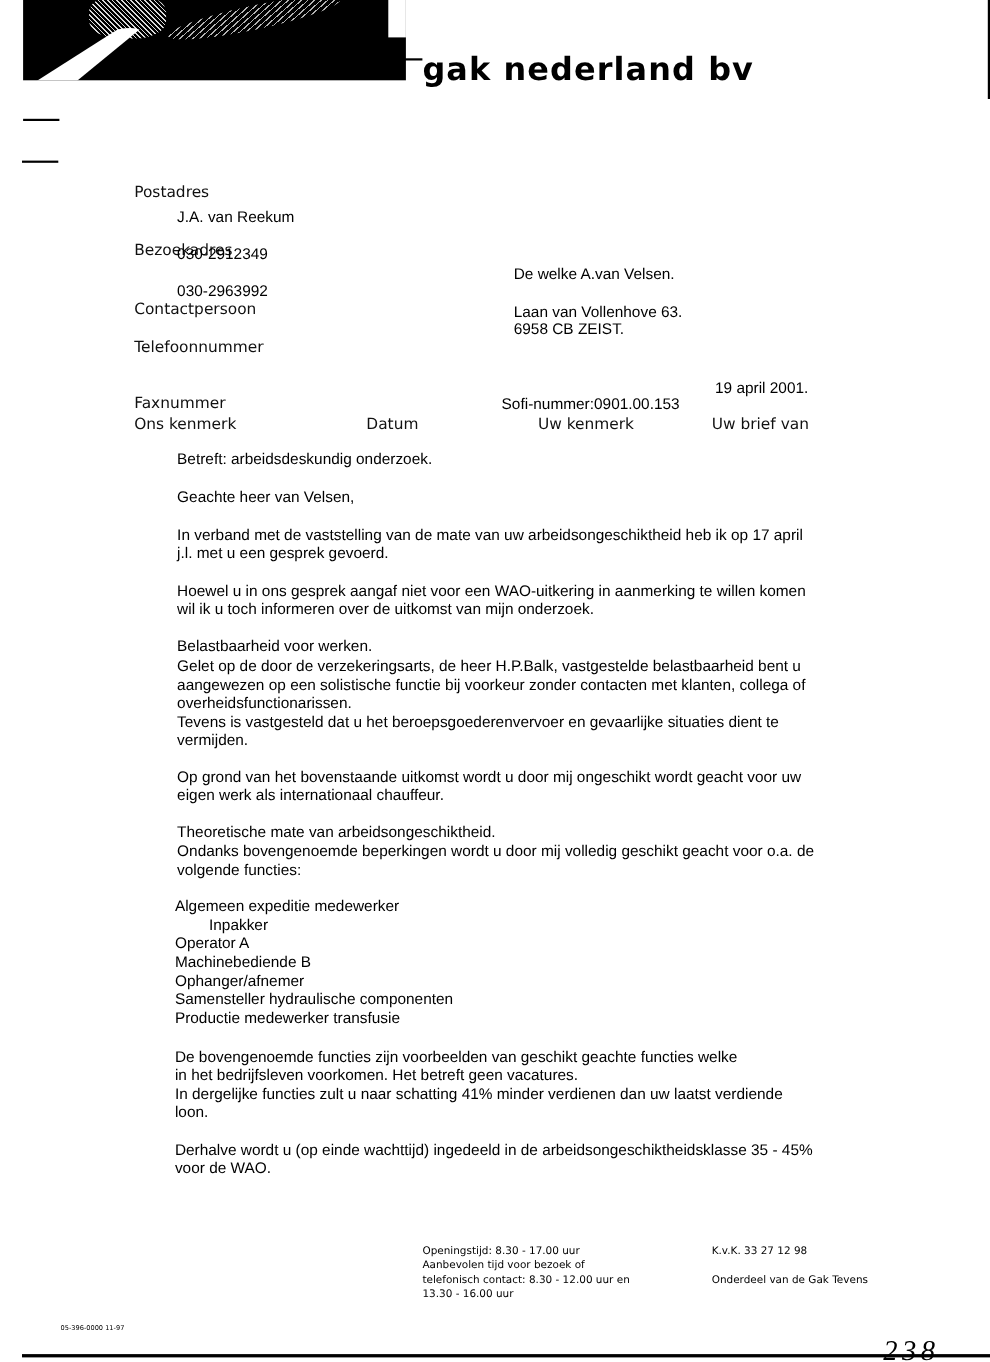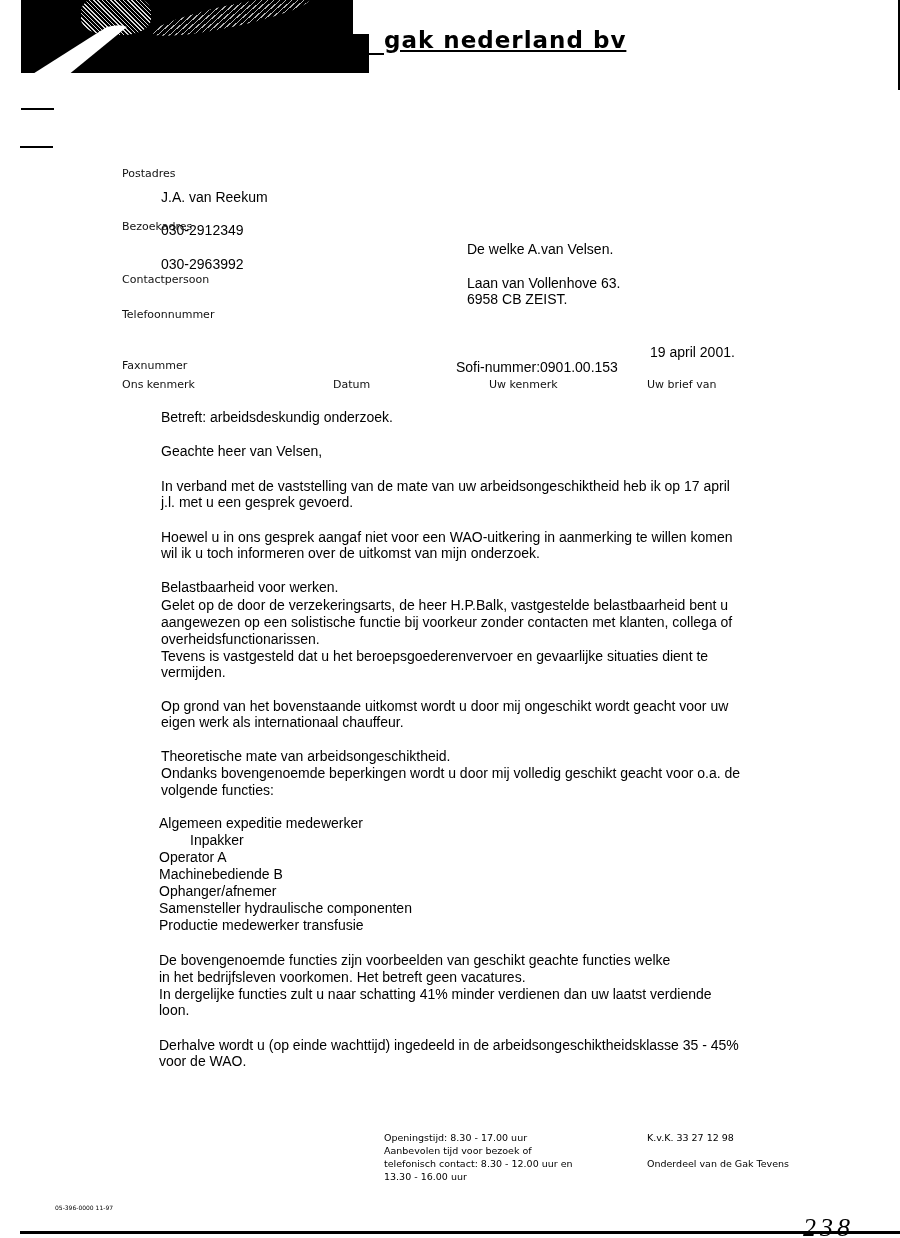--- a/index.html
+++ b/index.html
@@ -8,24 +8,24 @@
   
   .hdr-img { left: 21px; top: 0; width: 348px; height: 73px; background: #000; overflow: hidden; }
   .hdr-img .notch { position:absolute; left:332px; top:0; width:38px; height:34px; background:#fff; }
   .hdr-img .swoosh2 { position:absolute; left:60px; top:-5px; width:70px; height:40px; background: repeating-linear-gradient(45deg,#fff 0 1px,#000 1px 3px); opacity:.85; border-radius: 40%; }
   .hdr-img .swoosh3 { position:absolute; left:130px; top:5px; width:160px; height:22px; background: repeating-linear-gradient(-30deg,#fff 0 1px,#000 1px 4px); opacity:.7; border-radius: 50%; transform: rotate(-12deg); }
   .hdr-img .swoosh4 { position:absolute; left:5px; top:38px; width:110px; height:36px; background:#fff; border-radius: 60% 40% 0 0; transform: rotate(-25deg); clip-path: polygon(0 40%,100% 0,100% 30%,10% 100%,0 100%); }
   .logo-box { left: 350px; top: 35px; width: 18px; height: 37px; }
   .logo-box .sq1 { position:absolute; left:0; top:0; width:18px; height:18px; background:#000; }
   .logo-box .sq2 { position:absolute; left:0; top:19px; width:18px; height:18px; background:#000; }
   .logo-line { left: 368px; top: 53px; width: 16px; height: 2px; background: #000; }
-  .brand { left: 384px; top: 27px; font-family: "DejaVu Sans", sans-serif; font-weight: bold; font-size: 23px; letter-spacing: 1px; text-decoration: underline; }
+  .brand { left: 384px; top: 46px; font-family: "DejaVu Sans", sans-serif; font-weight: bold; font-size: 29px; letter-spacing: 1px; }
   .margin-line { height: 2px; background:#000; }
   .right-edge { right: 0; top: 0; width: 2px; height: 90px; background:#000; }
-  .label-sm { font-family: "DejaVu Sans", sans-serif; font-size: 11px; color:#111; }
+  .label-sm { font-family: "DejaVu Sans", sans-serif; font-size: 14px; color:#111; }
   .txt { font-family: "Liberation Sans", sans-serif; font-size: 14px; line-height: 17px; white-space: nowrap; }
   .bold { font-weight: normal; text-align: right; }
   .footer-sm { font-family: "DejaVu Sans", sans-serif; font-size: 9.5px; line-height: 13px; }
   .handwrite { font-family: Liberation Serif, serif; font-size: 26px; font-style: italic; letter-spacing: 4px; margin-top: 29px; }
   .bottom-line { height: 3px; background: #000; }
 </style>
 </head>
 <body>
 
 <div class="abs hdr-img">

